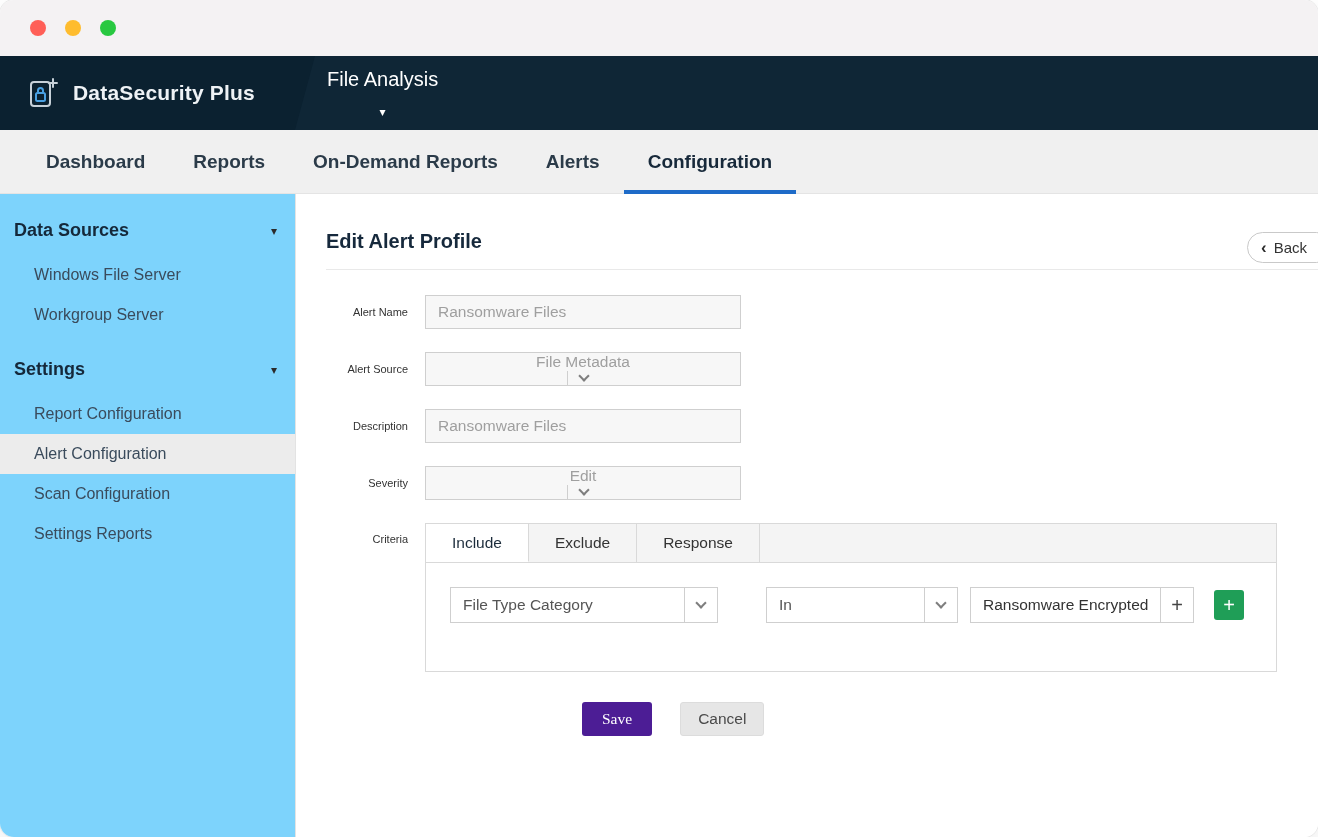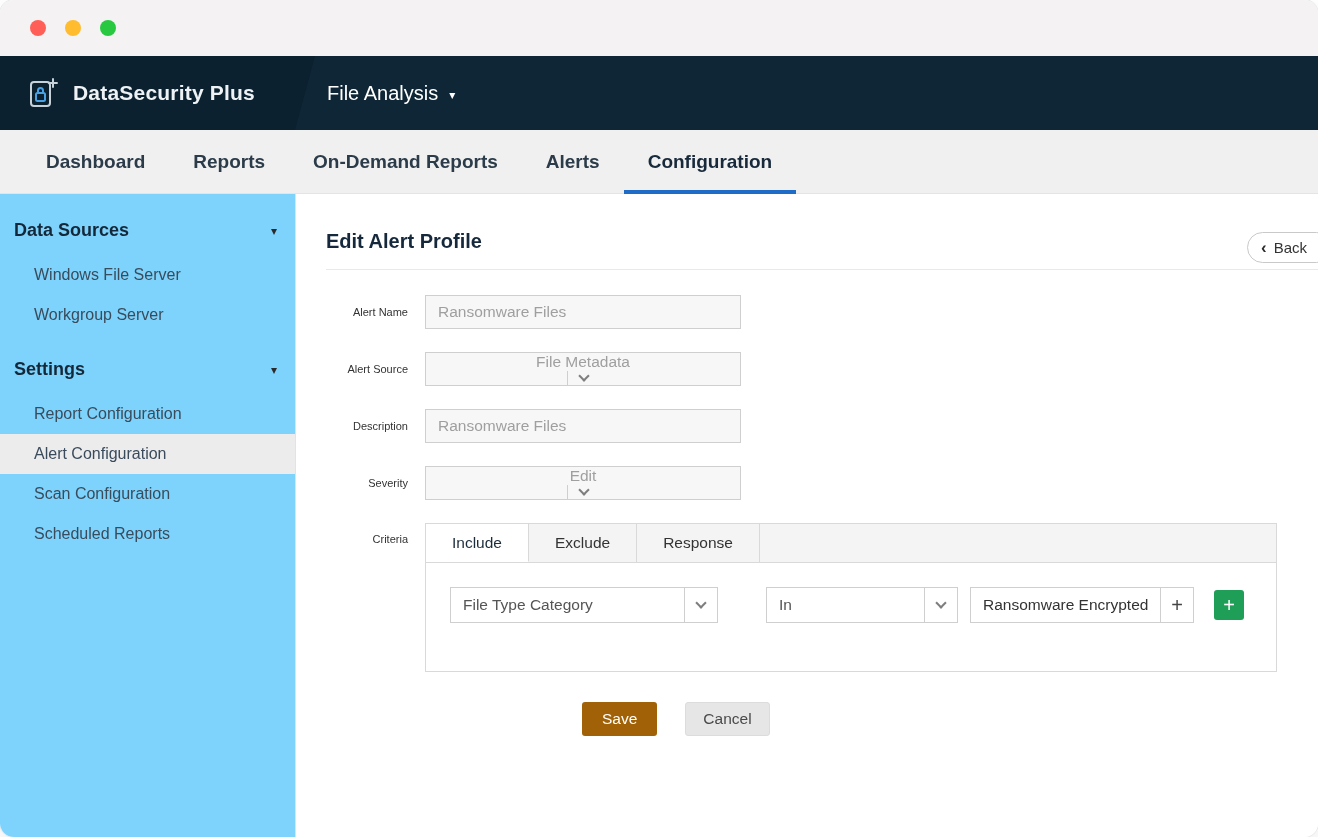--- a/index.html
+++ b/index.html
@@ -34,21 +34,21 @@
   .brand {
     display: flex; align-items: center;
     height: 100%; width: 315px; padding-left: 28px;
     background: #0b2130;
     clip-path: polygon(0 0, 100% 0, calc(100% - 20px) 100%, 0 100%);
   }
   .logo { margin-right: 13px; display: inline-flex; }
   .brand-name { color: #eef2f5; font-size: 21px; font-weight: 700; letter-spacing: .2px; }
   .module {
     margin-left: 12px; display: flex; align-items: center; gap: 11px;
-    color: #ffffff; font-size: 20px; font-weight: 500; cursor: pointer;
+    color: #ffffff; font-size: 20px; font-weight: 500; cursor: pointer; flex-direction: column;
   }
   .module .caret-down { font-size: 12px; color: #fff; padding-top: 3px; }
 
   
   .topnav {
     height: 64px; background: #f0f0f0;
     display: flex; align-items: stretch; padding-left: 22px;
     border-bottom: 1px solid #e4e4e4;
   }
   .topnav-item {
@@ -159,23 +159,23 @@
   .add-row-btn {
     width: 30px; height: 30px; margin-left: 20px;
     background: #1f9e57; color: #fff; border: none; border-radius: 3px;
     font-size: 20px; line-height: 28px; cursor: pointer;
     display: flex; align-items: center; justify-content: center;
     font-family: "Liberation Sans", sans-serif;
   }
 
   .actions { margin-top: 30px; margin-left: 256px; display: flex; align-items: center; }
   .btn-save {
-    background: #a16207; color: #fff; border: none; border-radius: 3px;
+    background: #4c1d95; color: #fff; border: none; border-radius: 3px;
     padding: 8px 20px; font-size: 15.5px; cursor: pointer;
-    font-family: Liberation Sans, sans-serif;
+    font-family: Liberation Serif, serif;
   }
   .btn-cancel {
     background: #e6e6e6; color: #4a4a4a; border: 1px solid #dcdcdc; border-radius: 3px;
     padding: 7px 17px; font-size: 15.5px; cursor: pointer; margin-left: 28px;
     font-family: "Liberation Sans", sans-serif;
   }
 </style>
 </head>
 <body>
 
@@ -226,21 +226,21 @@
       </div>
 
       <div class="section">
         <div class="section-title">
           <span class="t">Settings</span>
           <span class="caret">▾</span>
         </div>
         <div class="side-item">Report Configuration</div>
         <div class="side-item active">Alert Configuration</div>
         <div class="side-item">Scan Configuration</div>
-        <div class="side-item">Scheduled Reports</div>
+        <div class="side-item">Settings Reports</div>
       </div>
     </aside>
 
     <main class="main">
       <div class="page-head">
         <h1 class="page-title">Edit Alert Profile</h1>
       </div>
       <button class="back-btn">
         <span class="chv">‹</span>
         <span>Back</span>

